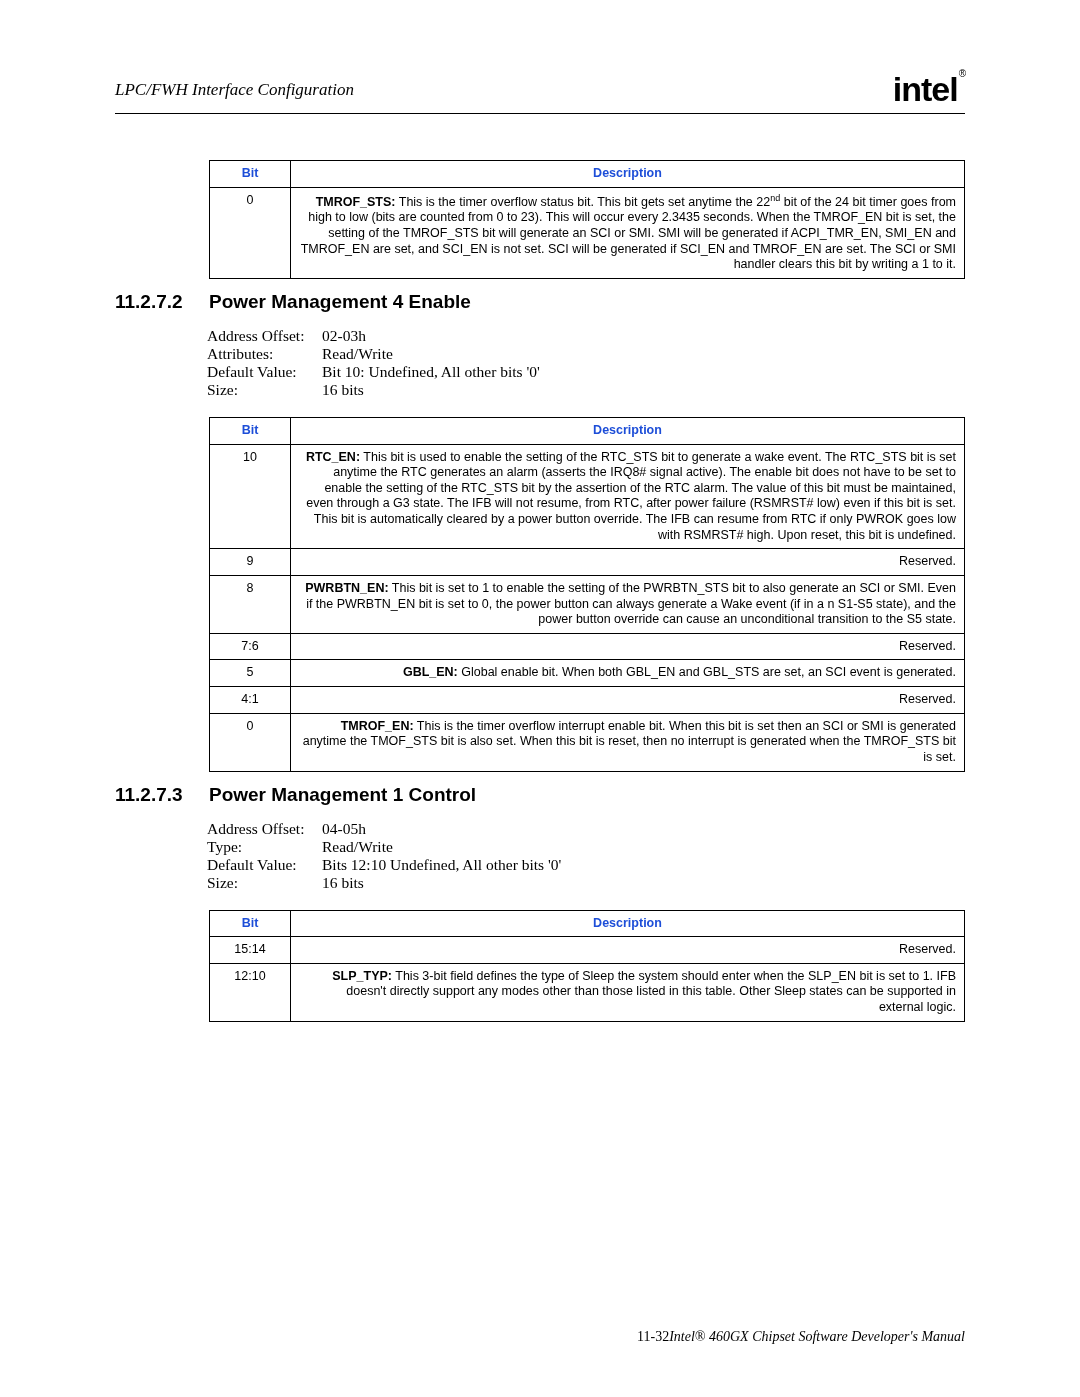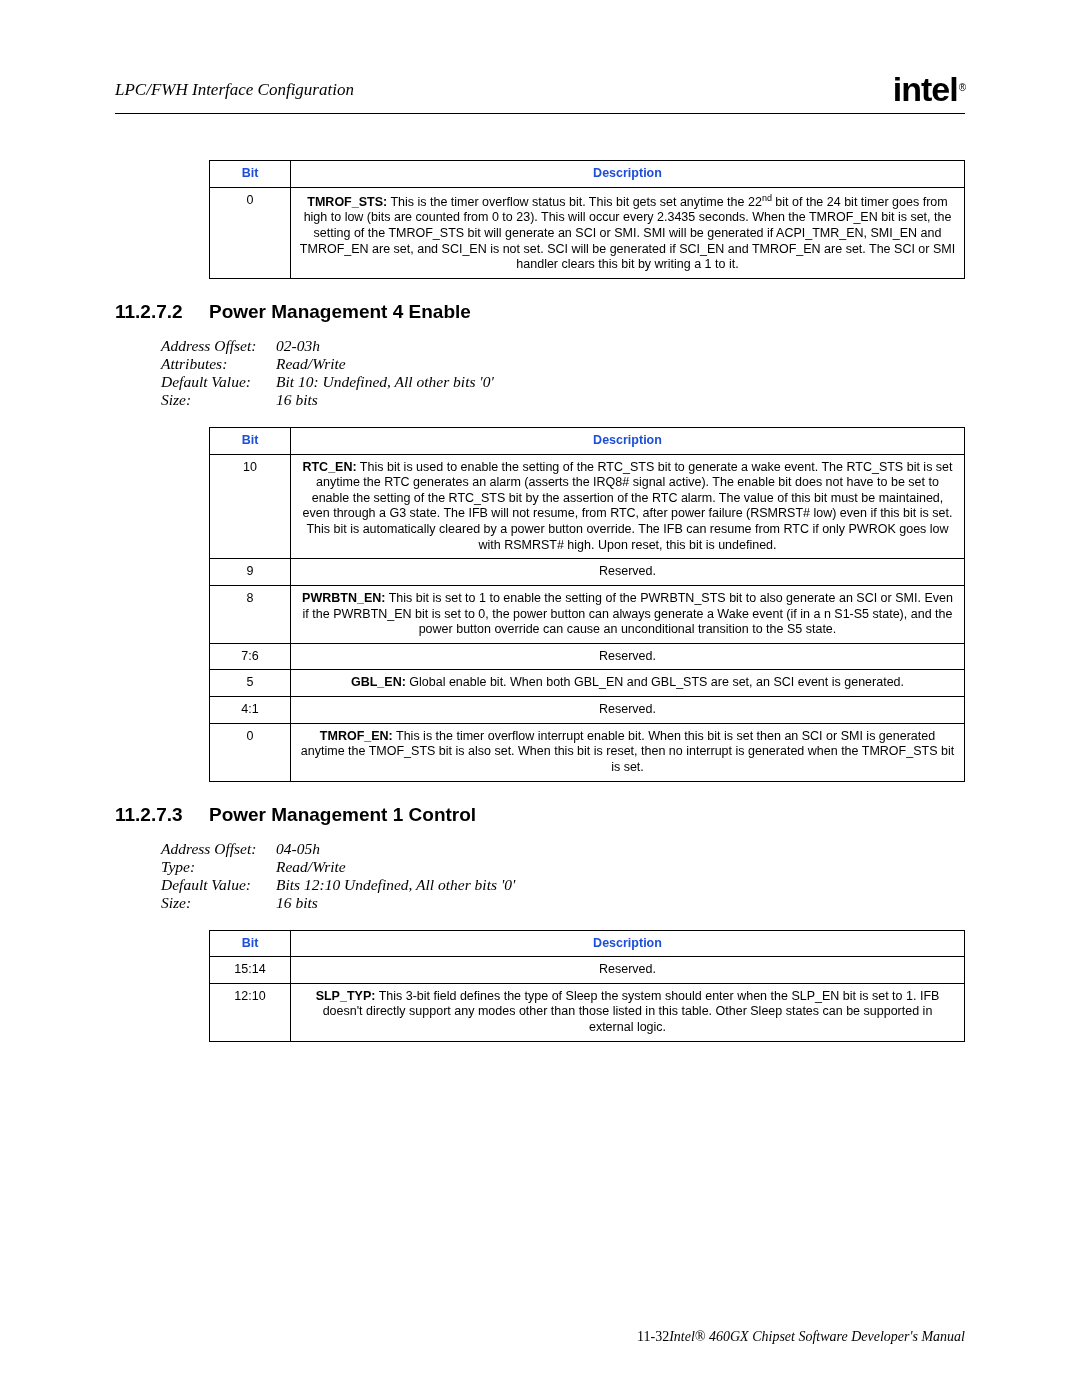--- a/index.html
+++ b/index.html
@@ -25,58 +25,57 @@
     padding-bottom: 4px;
     margin-bottom: 46px;
   }
   .header-title {
     font-style: italic;
     font-family: Georgia, "Times New Roman", serif;
     font-size: 17px;
   }
   .logo {
     display: flex;
-    align-items: center;
+    align-items: flex-start;
     font-family: Arial, Helvetica, sans-serif;
   }
   .logo .intel {
     font-weight: 700;
     font-size: 34px;
     letter-spacing: -1px;
   }
   .logo .r {
     font-size: 10px;
     position: relative;
     top: -2px;
     left: 1px;
   }
   .section-row {
     display: flex;
     align-items: flex-end;
-    margin-top: 22px;
+    margin-top: 12px;
     margin-bottom: 14px;
   }
   .section-number {
     font-weight: 700;
     font-size: 19px;
     font-family: Arial, Helvetica, sans-serif;
     width: 94px;
     flex: 0 0 94px;
   }
   .section-title {
     font-weight: 700;
     font-size: 19px;
     font-family: Arial, Helvetica, sans-serif;
   }
   .attr-block {
-    margin-left: 46px;
+    margin-left: 92px;
     font-family: "Times New Roman", Times, serif;
     font-size: 15.5px;
     margin-bottom: 18px;
-    font-style: italic;
   }
   .attr-row {
     display: flex;
   }
   .attr-label {
     width: 115px;
     flex: 0 0 115px;
   }
   .attr-value {}
   table.reg {
@@ -94,21 +93,21 @@
   table.reg th {
     font-weight: 700;
     color: #1d4ed8;
     text-align: center;
   }
   table.reg td.bit {
     text-align: center;
     width: 64px;
   }
   table.reg td.desc {
-    text-align: center;
+    text-align: right;
   }
   .b { font-weight: 700; }
   sup { font-size: 9px; }
   .footer {
     position: absolute;
     left: 115px;
     right: 115px;
     bottom: 52px;
     display: flex;
     justify-content: flex-end;

